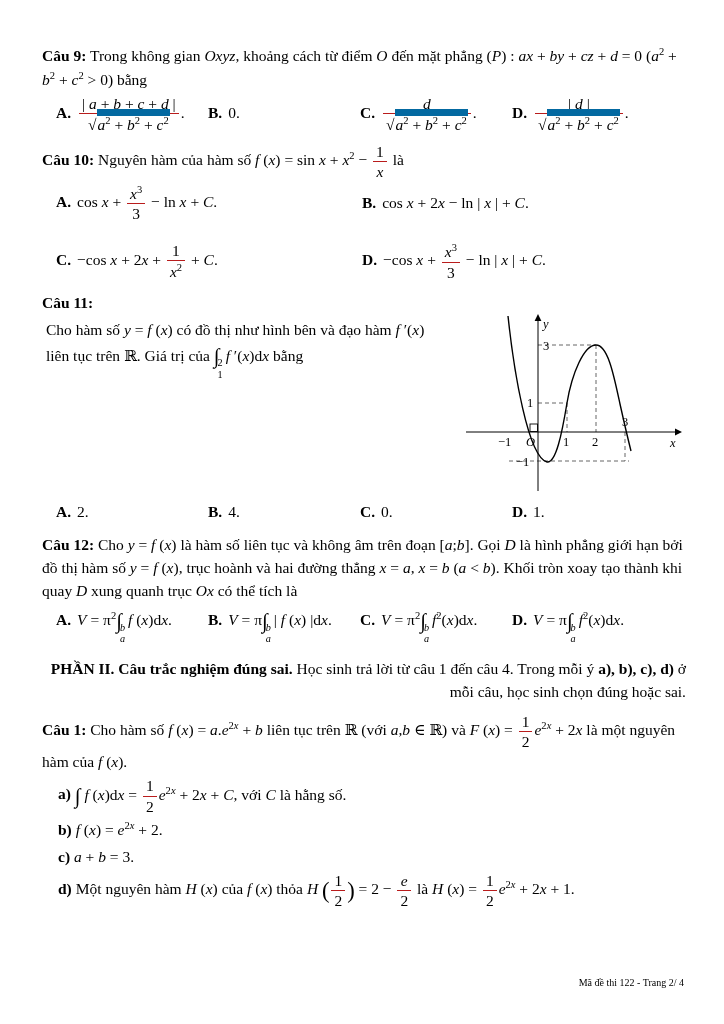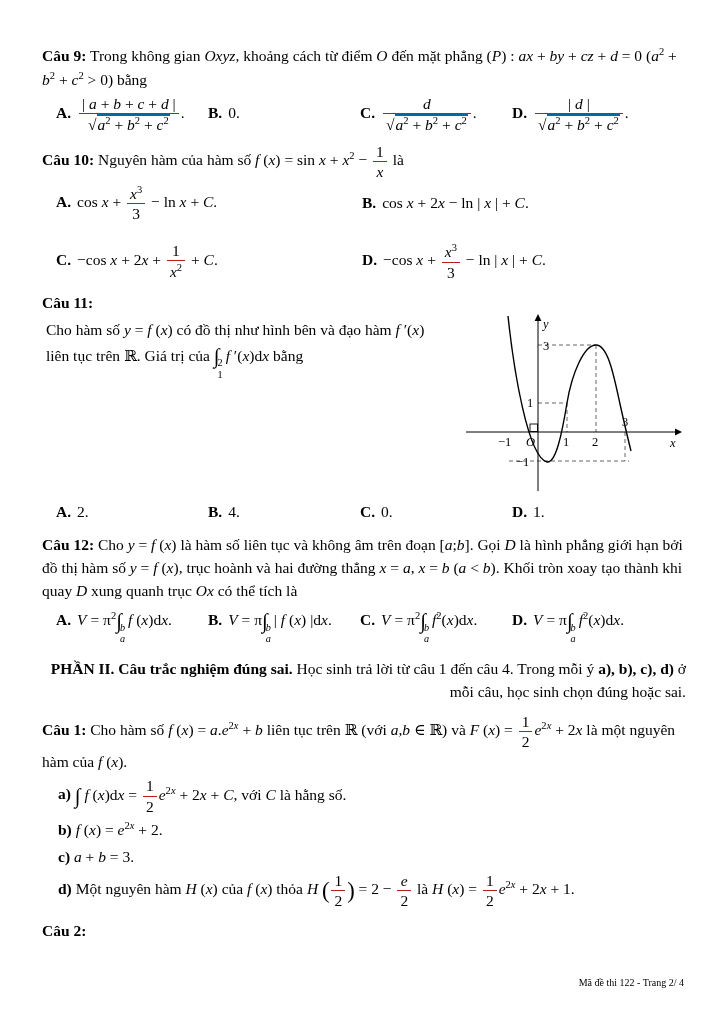--- a/index.html
+++ b/index.html
@@ -17,21 +17,21 @@
   .grid2 { display: grid; grid-template-columns: 306px auto; row-gap: 20px; align-items: center; }
   .opt { white-space: nowrap; }
   .opt .ol { margin-right: 6px; }
   .ov { display: inline; }
   
   .fr { display: inline-block; text-align: center; vertical-align: middle; line-height: 1.1; margin: 0 2px; }
   .fr .fn { display: block; padding: 0 3px 1px; border-bottom: 1px solid #b91c1c; }
   .fr .fd { display: block; padding: 1px 3px 0; }
   
   .sq { white-space: nowrap; }
-  .sq .sr { border-top: 3px solid #0369a1; padding: 0 1px; }
+  .sq .sr { border-top: 7px solid #0369a1; padding: 0 1px; }
   
   .int { font-size: 1.35em; vertical-align: -0.12em; font-style: normal; }
   .ilim { display: inline-flex; flex-direction: column; font-size: 0.66em; line-height: 1.1; vertical-align: -0.55em; margin: 0 3px 0 -2px; }
   
   .bp { font-size: 1.45em; vertical-align: -0.18em; }
   sup { font-size: 0.68em; }
   .nw { white-space: nowrap; }
   .q11-row { display: flex; align-items: flex-start; gap: 10px; }
   .q11-text { flex: 1 1 auto; line-height: 1.5; padding-left: 4px; }
   .graph { flex: 0 0 auto; margin-top: -6px; }
@@ -139,18 +139,15 @@
   <p class="part2"><b>PHẦN II. Câu trắc nghiệm đúng sai.</b> <span>Học sinh trả lời từ câu 1 đến câu 4. Trong mỗi ý <b>a), b), c), d)</b> ở mỗi câu, học sinh chọn đúng hoặc sai.</span></p>
 
   <section class="q">
     <p class="stem"><b class="ql">Câu 1:</b> <span>Cho hàm số <i>f</i> (<i>x</i>) = <i>a</i>.<i>e</i><sup>2<i>x</i></sup> + <i>b</i> liên tục trên ℝ (với <i>a</i>,<i>b</i> ∈ ℝ) và <i>F</i> (<i>x</i>) = <span class="fr"><span class="fn">1</span><span class="fd">2</span></span><i>e</i><sup>2<i>x</i></sup> + 2<i>x</i> là một nguyên hàm của <i>f</i> (<i>x</i>).</span></p>
     <div class="item"><b class="il">a)</b> <span><span class="int">∫</span> <i>f</i> (<i>x</i>)d<i>x</i> = <span class="fr"><span class="fn">1</span><span class="fd">2</span></span><i>e</i><sup>2<i>x</i></sup> + 2<i>x</i> + <i>C</i>, với <i>C</i> là hằng số.</span></div>
     <div class="item"><b class="il">b)</b> <span><i>f</i> (<i>x</i>) = <i>e</i><sup>2<i>x</i></sup> + 2.</span></div>
     <div class="item"><b class="il">c)</b> <span><i>a</i> + <i>b</i> = 3.</span></div>
     <div class="item"><b class="il">d)</b> <span>Một nguyên hàm <i>H</i> (<i>x</i>) của <i>f</i> (<i>x</i>) thỏa <i>H</i> <span class="bp">(</span><span class="fr"><span class="fn">1</span><span class="fd">2</span></span><span class="bp">)</span> = 2 − <span class="fr"><span class="fn"><i>e</i></span><span class="fd">2</span></span> là <i>H</i> (<i>x</i>) = <span class="fr"><span class="fn">1</span><span class="fd">2</span></span><i>e</i><sup>2<i>x</i></sup> + 2<i>x</i> + 1.</span></div>
   </section>
 
-  <section class="q">
-    <p class="stem"><b class="ql">Câu 2:</b></p>
-  </section>
 
   <div class="footer">Mã đề thi 122 - Trang 2/ 4</div>
 </div>
 
 </body></html>

